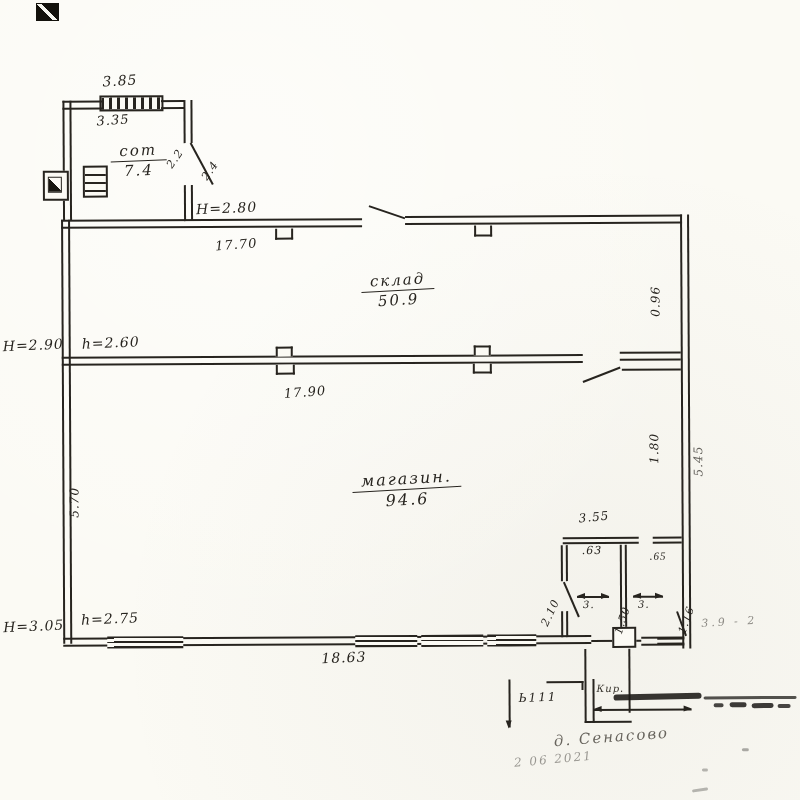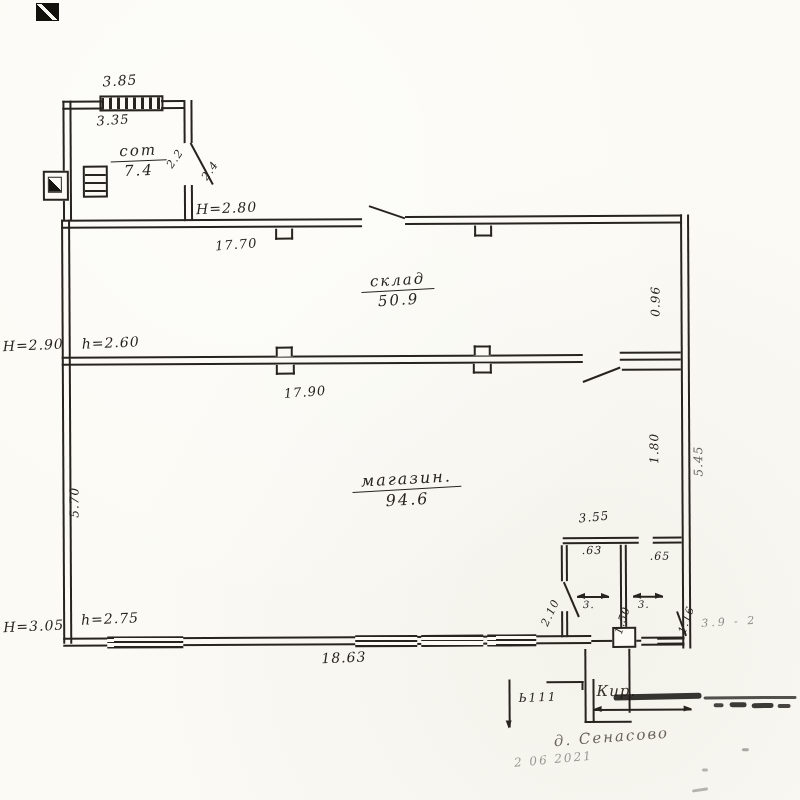--- a/index.html
+++ b/index.html
@@ -122,39 +122,39 @@
     <div class="wv2" style="left:619px;top:546px;height:84px;"></div>
     <div class="blk" style="left:611px;top:628px;width:20px;height:17px;"></div>
     <div class="wv2" style="left:560px;top:546px;height:36px;"></div>
     <div class="wv2" style="left:560px;top:612px;height:26px;"></div>
     <div class="dl" style="left:563px;top:582px;width:38px;transform:rotate(67deg);"></div>
     <div class="wh2" style="left:656px;top:639px;width:27px;"></div>
     <div class="dl" style="left:676px;top:612px;width:26px;transform:rotate(70deg);"></div>
 
     <div class="lbl" style="left:578px;top:512px;font-size:12px;transform:rotate(-5deg);">3.55</div>
     <div class="lbl" style="left:581px;top:546px;font-size:11px;">.63</div>
-    <div class="lbl" style="left:649px;top:552px;font-size:11px;">.65</div>
+    <div class="lbl" style="left:649px;top:552px;font-size:11px;font-family:Liberation Serif, serif;">.65</div>
     <div class="lbl" style="left:535px;top:608px;font-size:11px;transform:rotate(-65deg);">2.10</div>
     <div class="arr" style="left:576px;top:597px;width:32px;"></div>
     <div class="lbl" style="left:607px;top:616px;font-size:11px;transform:rotate(-72deg);">1.50</div>
     <div class="lbl" style="left:582px;top:601px;font-size:10px;">3.</div>
     <div class="arr" style="left:632px;top:597px;width:30px;"></div>
     <div class="lbl" style="left:671px;top:616px;font-size:11px;transform:rotate(-70deg);">1.16</div>
     <div class="lbl" style="left:637px;top:601px;font-size:10px;">3.</div>
 
     <div class="ln" style="left:583px;top:650px;width:2px;height:74px;"></div>
     <div class="ln" style="left:627px;top:650px;width:2px;height:64px;"></div>
     <div class="ln" style="left:583px;top:722px;width:47px;height:2px;"></div>
     <div class="ln" style="left:591px;top:680px;width:1.6px;height:44px;"></div>
     <div class="ln" style="left:545px;top:682px;width:37px;height:2px;"></div>
     <div class="ln" style="left:580px;top:682px;width:2px;height:9px;"></div>
     <div class="arr" style="left:592px;top:710px;width:98px;"></div>
     <div class="arrv" style="left:507px;top:680px;height:48px;"></div>
     <div class="lbl" style="left:517px;top:692px;font-size:12px;letter-spacing:2px;transform:rotate(-2deg);">Ь111</div>
-    <div class="lbl" style="left:595px;top:685px;font-size:15px;color:#36322b;">Кир.</div>
+    <div class="lbl" style="left:595px;top:685px;font-size:10px;color:#36322b;">Кир.</div>
     <div class="smudge" style="left:612px;top:695px;width:88px;height:6px;opacity:.88;transform:rotate(-1deg);"></div>
     <div class="smudge" style="left:702px;top:698px;width:93px;height:3px;opacity:.75;"></div>
     <div class="smudge" style="left:712px;top:705px;width:10px;height:4px;opacity:.8;"></div>
     <div class="smudge" style="left:728px;top:704px;width:17px;height:5px;opacity:.85;"></div>
     <div class="smudge" style="left:750px;top:705px;width:22px;height:5px;opacity:.85;"></div>
     <div class="smudge" style="left:776px;top:706px;width:13px;height:4px;opacity:.8;"></div>
 
     <div class="lbl faint" style="left:700px;top:618px;font-size:11px;letter-spacing:3px;opacity:.5;transform:rotate(-3deg);">3.9 - 2</div>
     <div class="lbl" style="left:552px;top:731px;font-size:15px;letter-spacing:2px;color:#45413a;opacity:.8;transform:rotate(-4deg);">д. Сенасово</div>
     <div class="lbl faint" style="left:512px;top:754px;font-size:12px;letter-spacing:2px;opacity:.45;transform:rotate(-5deg);">2 06 2021</div>

